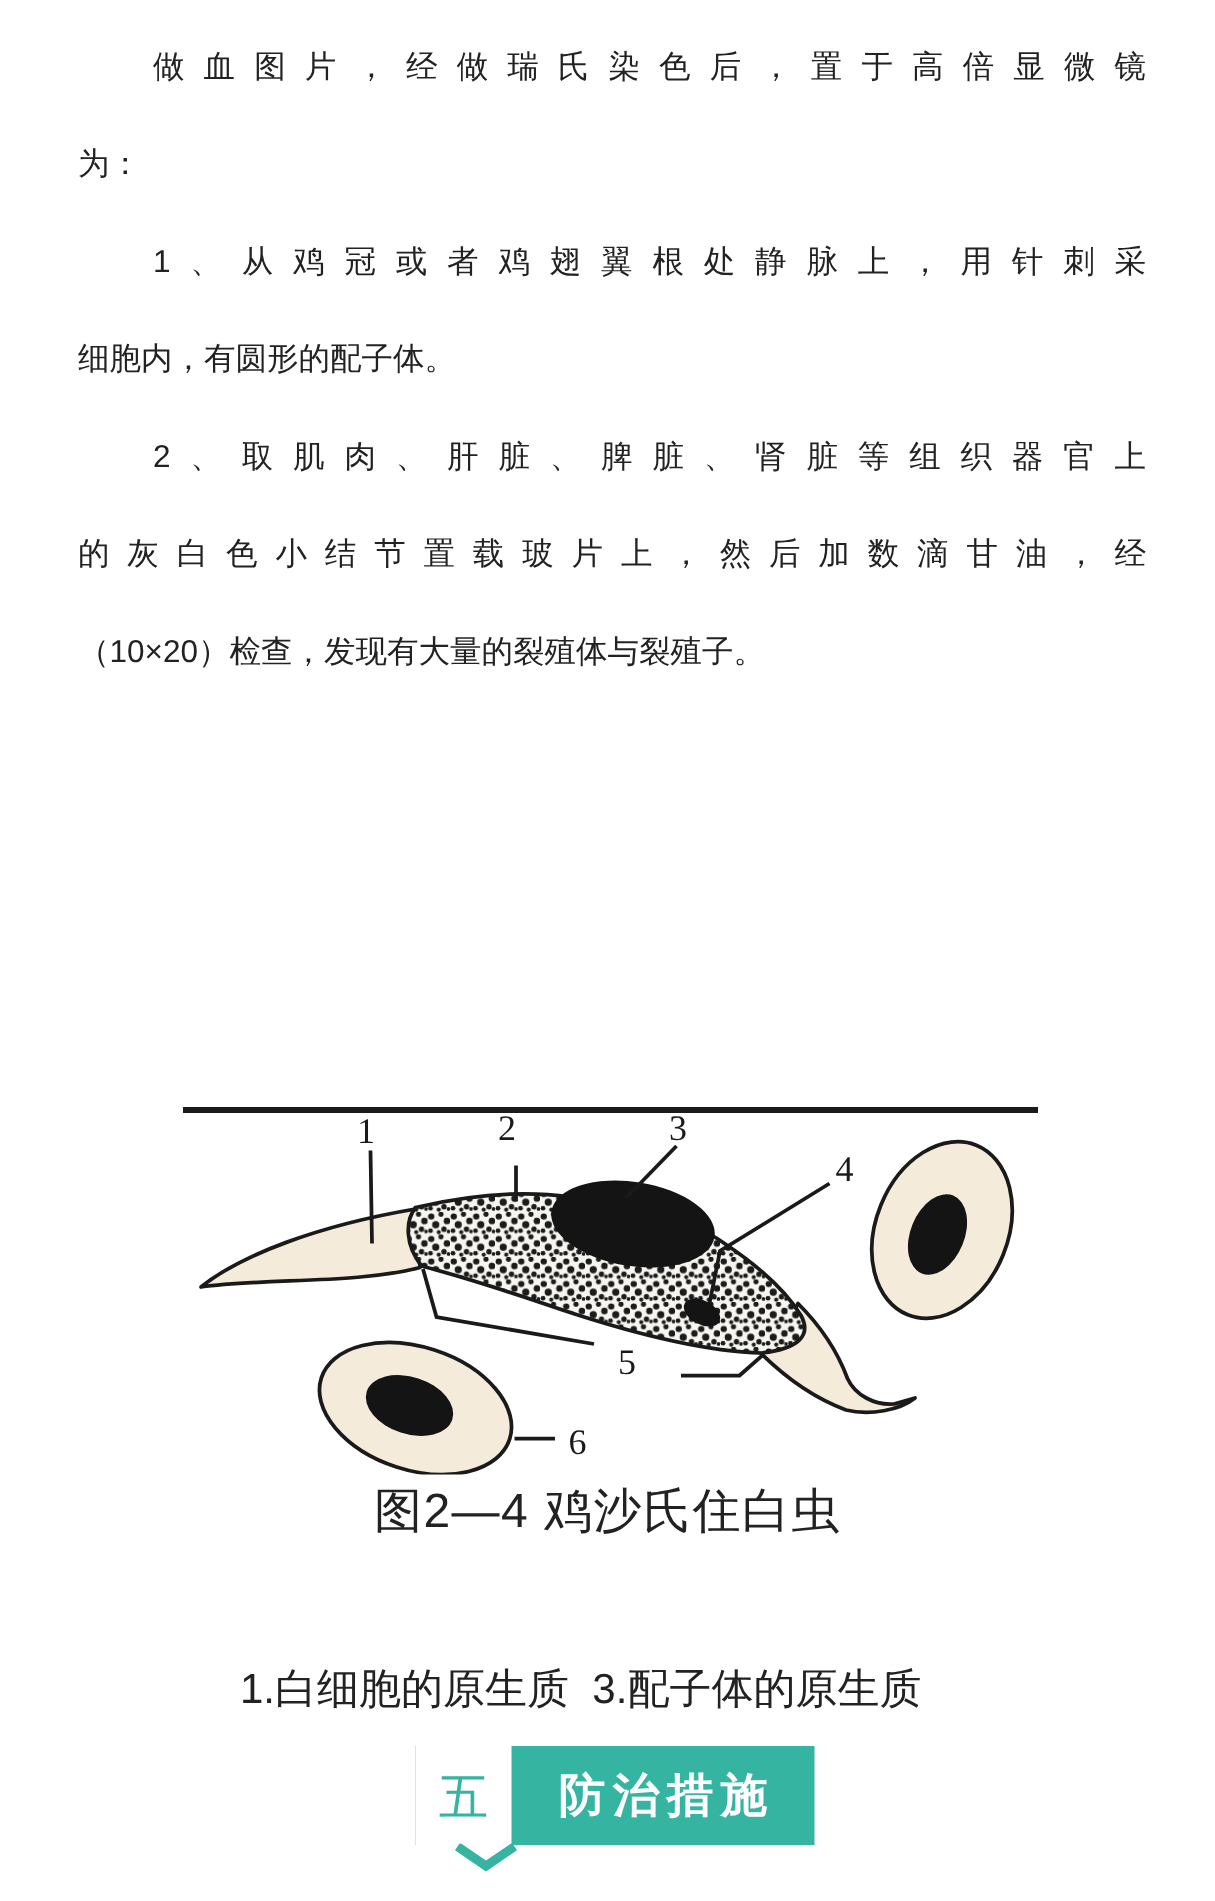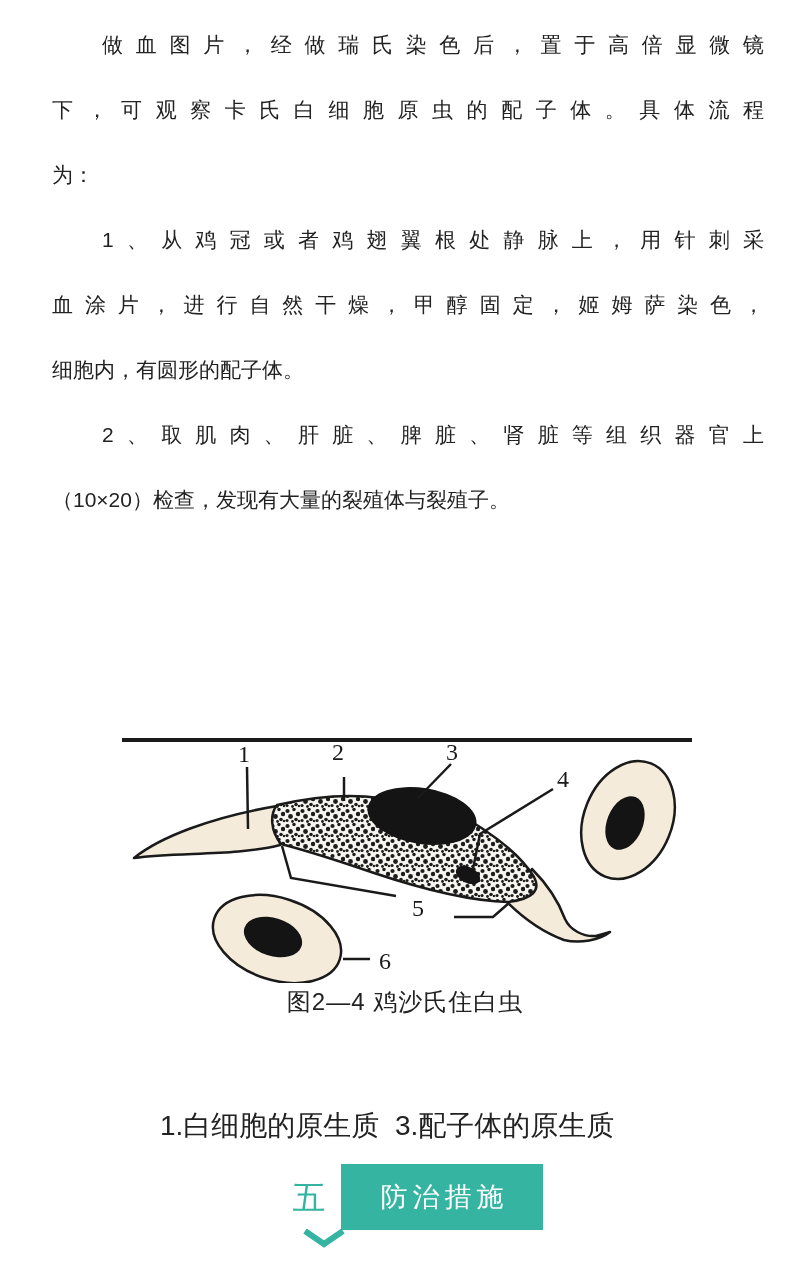--- a/index.html
+++ b/index.html
@@ -13,21 +13,21 @@
     position:absolute; left:52px; top:12px; width:712px;
     color:var(--ink,#222); font-size:21px; line-height:65px; font-weight:400;
   }
   .tline { height:65px; text-align:justify; text-align-last:justify; white-space:nowrap; }
   .tline.first { text-indent:50px; }
   .tline.last  { text-align-last:left; white-space:normal; }
   
   .fig-svg { position:absolute; left:120px; top:733px; width:580px; height:250px; }
   .fig-caption {
     position:absolute; left:0; top:986px; width:810px; text-align:center;
-    font-size:24px; color:var(--ink,#222); letter-spacing:1px;
+    font-size:32px; color:var(--ink,#222); letter-spacing:1px;
   }
   .fig-legend {
     position:absolute; left:160px; top:1026px; width:520px;
     font-size:28px; line-height:40px; color:var(--ink,#222); white-space:pre-wrap;
   }
   .fig-marker {
     font-family:"Liberation Serif","DejaVu Serif",serif;
     font-size:24px; fill:var(--line,#1a1a1a);
   }
   
@@ -35,38 +35,37 @@
     position:absolute; left:277px; top:1164px; width:266px; height:66px;
     background:var(--accent,#34b4a1);
   }
   .banner-badge {
     position:absolute; left:277px; top:1163px; width:64px; height:70px;
     background:#ffffff; color:var(--accent,#34b4a1);
     font-size:33px; display:flex; align-items:center; justify-content:center;
   }
   .banner-title {
     position:absolute; left:341px; top:1164px; width:202px; height:66px;
-    color:#ffffff; font-size:27px; letter-spacing:5px; text-indent:5px;
-    display:flex; align-items:center; justify-content:center;
+    color:#ffffff; font-size:31px; letter-spacing:5px; text-indent:5px;
+    display:flex; align-items:center; justify-content:center;font-weight:bold;
   }
   .banner-tail { position:absolute; left:302px; top:1229px; width:44px; height:20px; }
 </style>
 </head>
 <body>
 
 <div class="page">
 
   <div class="article">
     <div class="tline first">做血图片，经做瑞氏染色后，置于高倍显微镜</div>
-    <div class="tline">下，可观察卡氏白细胞原虫的配子体。具体流程</div>
     <div class="tline last">为：</div>
     <div class="tline first">1、从鸡冠或者鸡翅翼根处静脉上，用针刺采</div>
-    <div class="tline">血涂片，进行自然干燥，甲醇固定，姬姆萨染色，</div>
     <div class="tline last">细胞内，有圆形的配子体。</div>
     <div class="tline first">2、取肌肉、肝脏、脾脏、肾脏等组织器官上</div>
+    <div class="tline">的灰白色小结节置载玻片上，然后加数滴甘油，经</div>
     <div class="tline last">（10×20）检查，发现有大量的裂殖体与裂殖子。</div>
   </div>
 
   <svg class="fig-svg" viewBox="0 0 580 250">
     <defs>
       <pattern id="stip" width="15" height="15" patternUnits="userSpaceOnUse">
         <rect width="15" height="15" fill="#f7f5f0"></rect>
         <circle cx="2.5" cy="3" r="2.1" fill="#1c1c1c"></circle>
         <circle cx="9" cy="1.5" r="1.7" fill="#1c1c1c"></circle>
         <circle cx="13" cy="6" r="2.2" fill="#1c1c1c"></circle>

